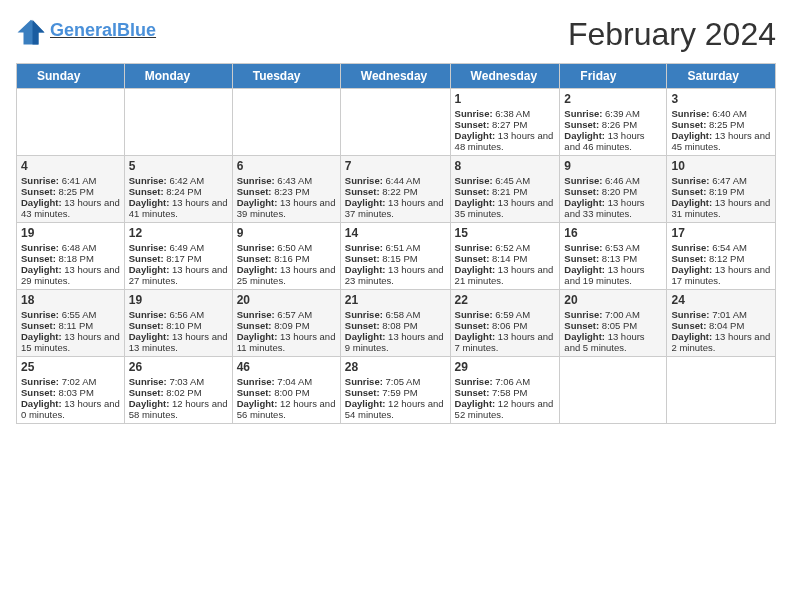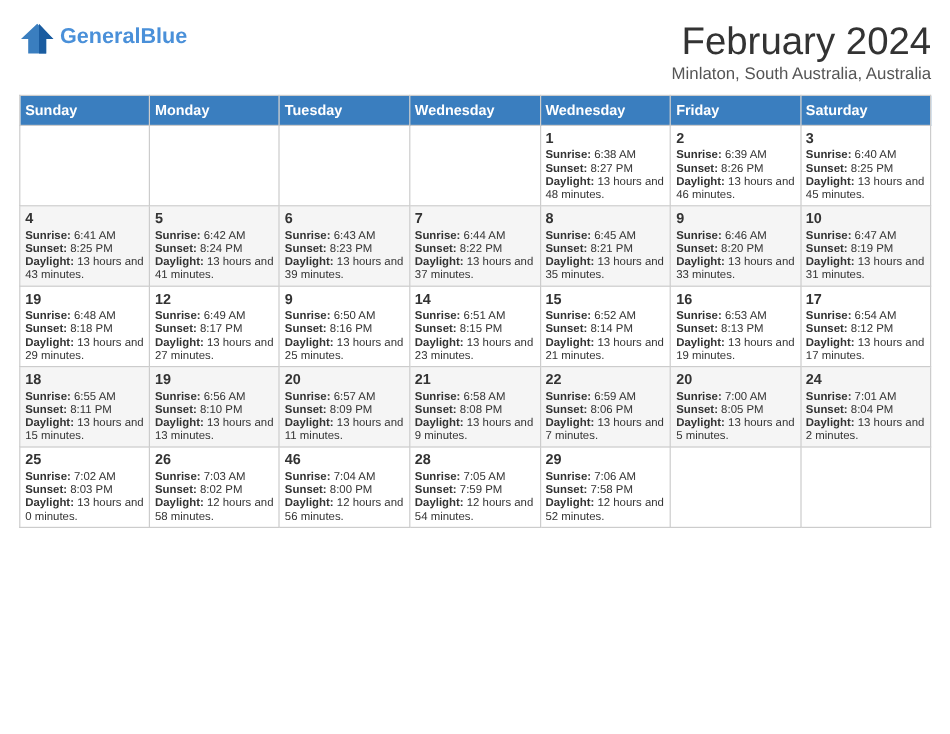--- a/index.html
+++ b/index.html
@@ -18,20 +18,21 @@
     }
     .logo {
       display: flex;
       align-items: center;
     }
     .logo-text {
       font-size: 18px;
       font-weight: bold;
       color: #333;
       line-height: 1.1;
+      text-decoration: underline;
     }
     .logo-text span {
       color: #4a90d9;
     }
     .logo-icon {
       width: 30px;
       height: 30px;
       margin-right: 4px;
     }
     .title-block {
@@ -49,21 +50,21 @@
     .calendar {
       width: 100%;
       border-collapse: collapse;
       border: 1px solid #ccc;
     }
     .calendar th {
       background-color: #3a7ebf;
       color: #fff;
       font-size: 12px;
       font-weight: bold;
-      padding: 5px 4px;
+      padding: 5px 20px;
       text-align: left;
       border: 1px solid #ccc;
     }
     .calendar td {
       vertical-align: top;
       width: 110px;
       min-height: 80px;
       padding: 3px 4px;
       border: 1px solid #ccc;
       font-size: 9.5px;
@@ -95,21 +96,20 @@
       <rect x="0" y="0" width="40" height="40" fill="white"></rect>
       <polygon points="20,5 38,22 30,22 30,38 10,38 10,22 2,22" fill="#3a7ebf"></polygon>
       <polygon points="22,5 38,22 30,22 30,38 22,38" fill="#1a5ca0"></polygon>
     </svg>
     <div class="logo-text">
       <div><span>General</span><span style="color:#4a90d9">Blue</span></div>
     </div>
   </div>
   <div class="title-block">
     <div class="month-title">February 2024</div>
-    <div class="location-title">Minlaton, South Australia, Australia</div>
   </div>
 </div>
 
 <table class="calendar">
   <thead>
     <tr>
     <th>Sunday</th>
         <th>Monday</th>
         <th>Tuesday</th>
         <th>Wednesday</th>

